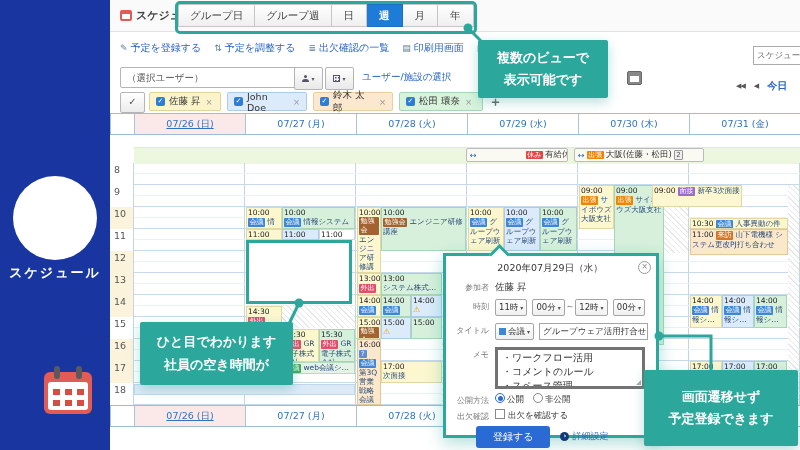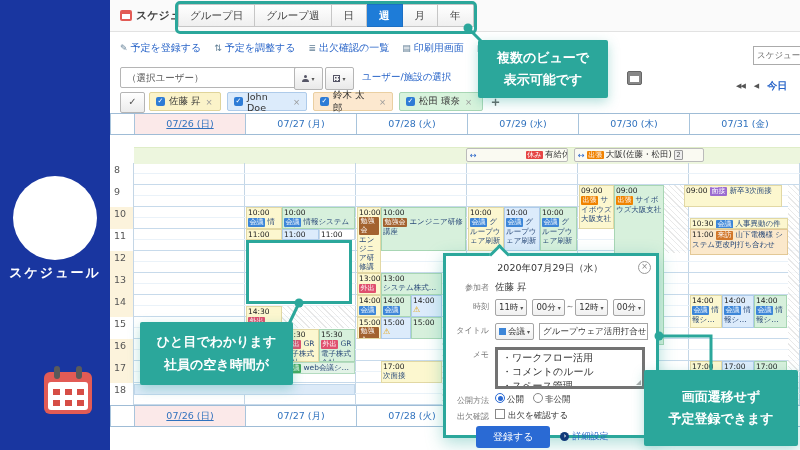--- a/index.html
+++ b/index.html
@@ -330,20 +330,24 @@
   </div>
   <div class="chip c-y" style="left:357px;top:317px;width:24px;height:22px;">
     <span class="et">15:00</span><span class="badge b-study">勉強会</span>
   </div>
   <div class="chip c-b" style="left:381px;top:317px;width:30px;height:22px;">
     <span class="et">15:00</span><span class="warn">⚠</span>
   </div>
   <div class="chip c-g" style="left:411px;top:317px;width:31px;height:22px;">
     <span class="et">15:00</span>
   </div>
+  <div class="chip c-o" style="left:357px;top:339px;width:24px;height:66px;">
+    <span class="et">16:00</span><span class="qf">?</span>
+    <span class="badge b-meet">会議</span><span class="etx">第3Q営業戦略会議</span>
+  </div>
   <div class="chip c-y" style="left:381px;top:361px;width:61px;height:22px;">
     <span class="et">17:00</span><span class="etx">次面接</span>
   </div>
 
   <div class="chip c-y" style="left:468px;top:207px;width:36px;height:44px;">
     <span class="et">10:00</span><span class="badge b-meet">会議</span> <span class="etx">グループウェア刷新</span>
   </div>
   <div class="chip c-b" style="left:504px;top:207px;width:36px;height:44px;">
     <span class="et">10:00</span><span class="badge b-meet">会議</span> <span class="etx">グループウェア刷新</span>
   </div>
@@ -351,21 +355,21 @@
     <span class="et">10:00</span><span class="badge b-meet">会議</span> <span class="etx">グループウェア刷新</span>
   </div>
 
   <div class="chip c-y" style="left:579px;top:185px;width:35px;height:44px;">
     <span class="et">09:00</span><span class="badge b-trip">出張</span> <span class="etx">サイボウズ大阪支社</span>
   </div>
   <div class="chip c-g" style="left:614px;top:185px;width:50px;height:160px;">
     <span class="et">09:00</span><span class="badge b-trip">出張</span> <span class="etx">サイボウズ大阪支社</span>
   </div>
 
-  <div class="chip c-y" style="left:684px;top:185px;width:98px;height:22px;">
+  <div class="chip c-y" style="left:652px;top:185px;width:90px;height:22px;">
     <span>09:00</span> <span class="badge b-int">面接</span> <span class="etx">新卒3次面接</span>
   </div>
   <div class="chip c-y" style="left:690px;top:218px;width:98px;height:11px;">
     <span>10:30</span> <span class="badge b-meet">会議</span> <span class="etx">人事異動の件</span>
   </div>
   <div class="chip c-o" style="left:690px;top:229px;width:98px;height:26px;">
     <span>11:00</span> <span class="badge b-visit">来訪</span> <span class="etx">山下電機様 システム更改PJ打ち合わせ</span>
   </div>
   <div class="chip c-y" style="left:690px;top:295px;width:32px;height:33px;">
     <span class="et">14:00</span><span class="badge b-meet">会議</span> <span class="etx">情報シ…</span>

